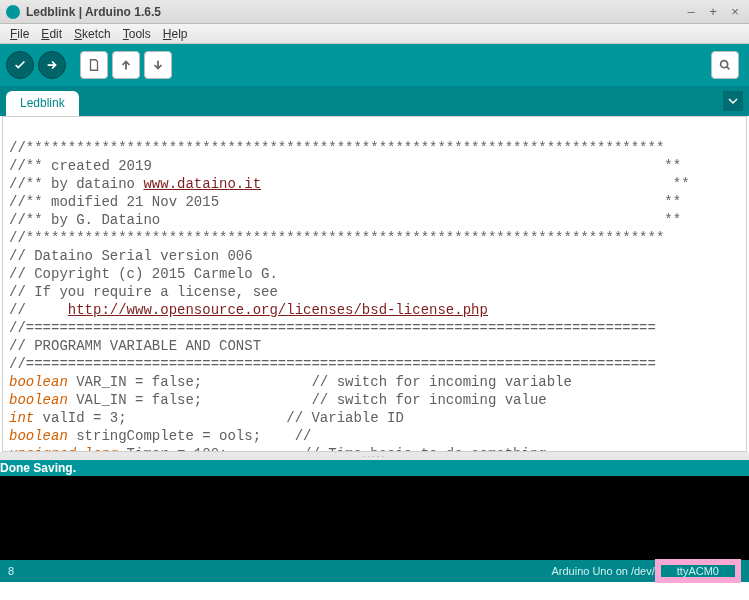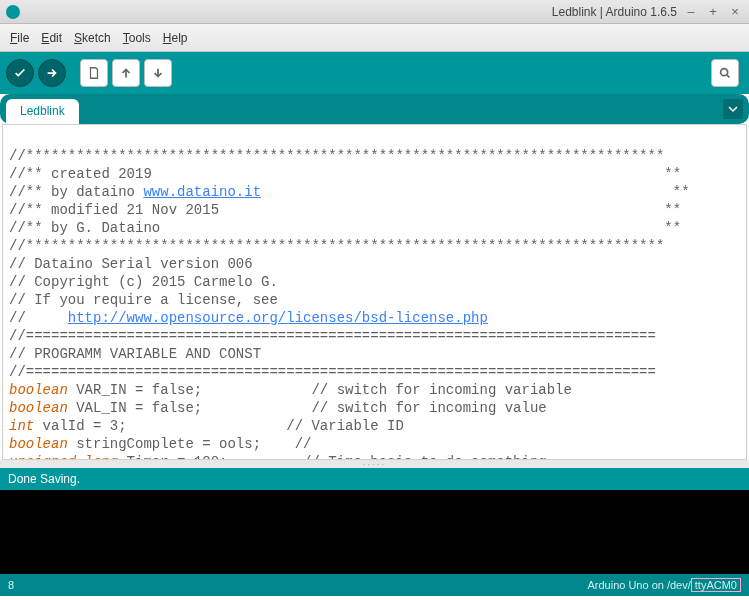--- a/index.html
+++ b/index.html
@@ -1,49 +1,49 @@
 <!DOCTYPE html>
 <html><head>
 <meta charset="utf-8">
 <style>
 * { margin: 0; padding: 0; box-sizing: border-box; }
 body { font-family: sans-serif; font-size: 13px; background: #fff; width: 749px; height: 600px; overflow: hidden; }
 
 .titlebar { height: 24px; background: linear-gradient(#e8e8e8,#d8d8d8); display: flex; align-items: center; padding: 0 6px; border-bottom: 1px solid #bbb; }
 .title-icon { width: 14px; height: 14px; background: #00979c; border-radius: 50%; margin-right: 6px; }
-.title-text { flex: 1; text-align: right; color: #444; font-weight: normal; font-size: 12px; }
+.title-text { flex: 1; text-align: left; color: #444; font-weight: bold; font-size: 12px; }
 .winbtn { width: 16px; height: 16px; display: inline-flex; align-items: center; justify-content: center; color: #666; font-size: 13px; margin-left: 6px; cursor: pointer; }
 
-.menubar { height: 28px; background: linear-gradient(#f4f4f4,#e6e6e6); display: flex; align-items: center; padding: 0 4px; border-bottom: 1px solid #c8c8c8; font-size: 12px; color: #333; }
+.menubar { height: 20px; background: linear-gradient(#f4f4f4,#e6e6e6); display: flex; align-items: center; padding: 0 4px; border-bottom: 1px solid #c8c8c8; font-size: 12px; color: #333; }
 .menubar span { padding: 2px 6px; cursor: pointer; }
 .menubar span u { text-decoration: underline; }
 
 .toolbar { height: 42px; background: #00979c; display: flex; align-items: center; padding: 0 6px; }
 .tbtn { width: 28px; height: 28px; border-radius: 4px; display: inline-flex; align-items: center; justify-content: center; margin-right: 4px; cursor: pointer; }
 .tbtn.round { border-radius: 50%; background: #006468; border: 1px solid #004a4d; }
 .tbtn.sq { background: #fff; border: 1px solid #bbb; }
 .tbtn svg { width: 14px; height: 14px; }
 .spacer { flex: 1; }
 
-.tabstrip { height: 30px; background: #00878c; display: flex; align-items: flex-end; padding-left: 6px; border-radius: 10px; }
+.tabstrip { height: 30px; background: #00878c; display: flex; align-items: flex-end; padding-left: 6px; }
 .tab { background: #fff; color: #00878c; padding: 5px 14px 6px; border-radius: 6px 6px 0 0; font-size: 12px; cursor: pointer; }
 .tabmenu { width: 20px; height: 20px; margin-left: auto; margin-right: 6px; margin-bottom: 5px; background: #006d72; display: flex; align-items: center; justify-content: center; cursor: pointer; }
 .tabmenu svg { width: 10px; height: 10px; }
 
 .editor { height: 336px; background: #fff; border: 1px solid #d0d0d0; margin: 0 2px; padding: 4px 6px; overflow: hidden; font-family: "Courier New", monospace; font-size: 14px; line-height: 18px; color: #606060; white-space: pre; }
 .kw-type { color: #d35f00; font-style: italic; }
-.ln-link { color: #3b82f6; text-decoration: underline; }
+.ln-link { color: #7f1d1d; text-decoration: underline; }
 
 .resize-grip { height: 8px; background: #e8e8e8; text-align: center; color: #999; font-size: 8px; letter-spacing: 2px; }
 
-.status-teal { height: 22px; background: #00979c; color: #fff; font-size: 12px; display: flex; align-items: center; padding: 0 8px; }
+.status-teal { height: 16px; background: #00979c; color: #fff; font-size: 12px; display: flex; align-items: center; padding: 0 0; font-weight: bold; }
 .console { height: 84px; background: #000; }
 .footer { height: 22px; background: #00878c; color: #d0f0f0; font-size: 11px; display: flex; align-items: center; padding: 0 8px; }
 .footer .right { margin-left: auto; }
-.footer .framed { border: 1px solid #f9a8d4; padding: 0 3px; }
+.footer .framed { border: 6px solid #f9a8d4; padding: 0 16px; }
 </style>
 </head>
 <body>
 
 <div class="titlebar">
   <div class="title-icon"></div>
   <div class="title-text">Ledblink | Arduino 1.6.5</div>
   <div class="winbtn">–</div>
   <div class="winbtn">+</div>
   <div class="winbtn">×</div>

